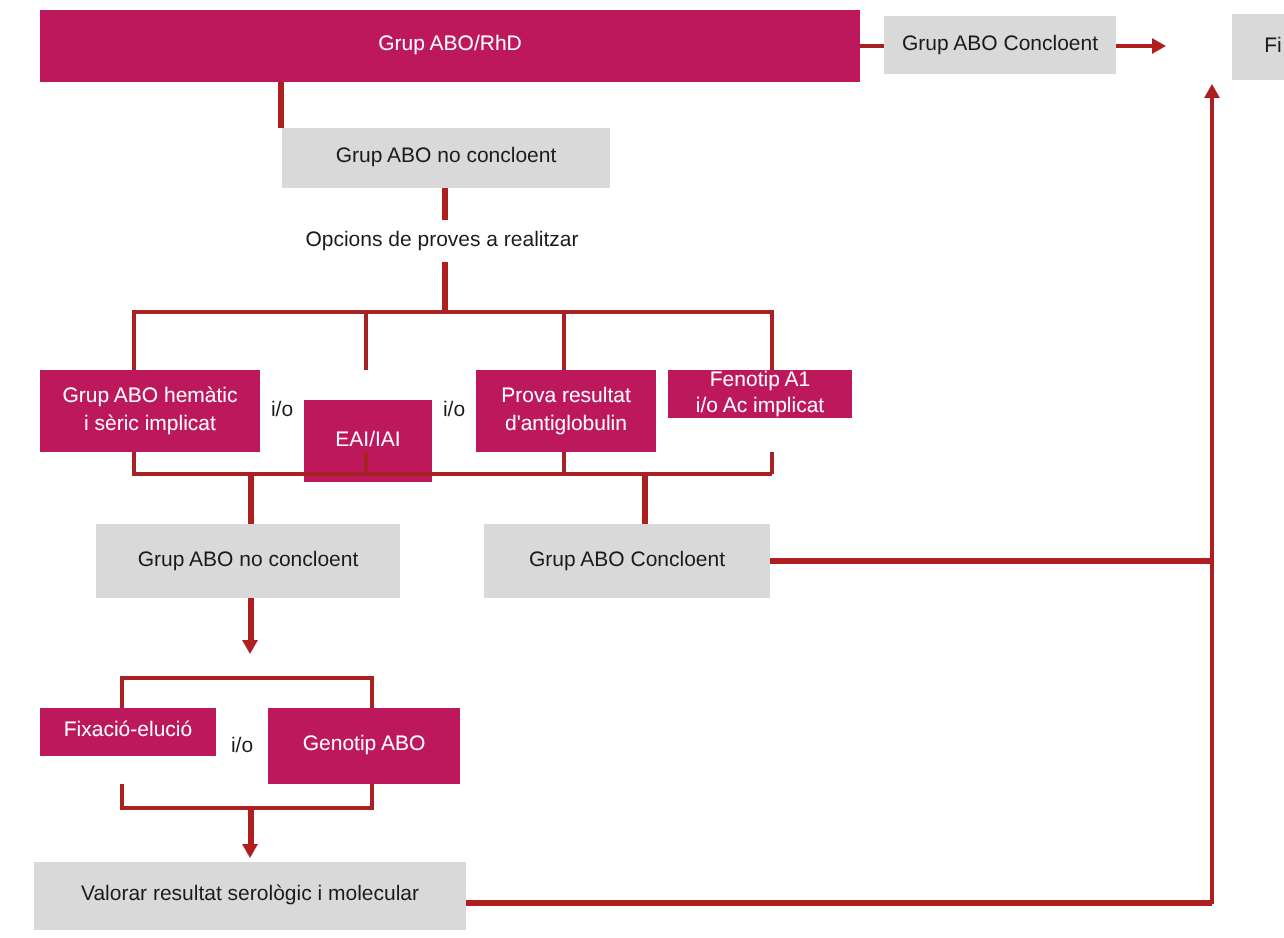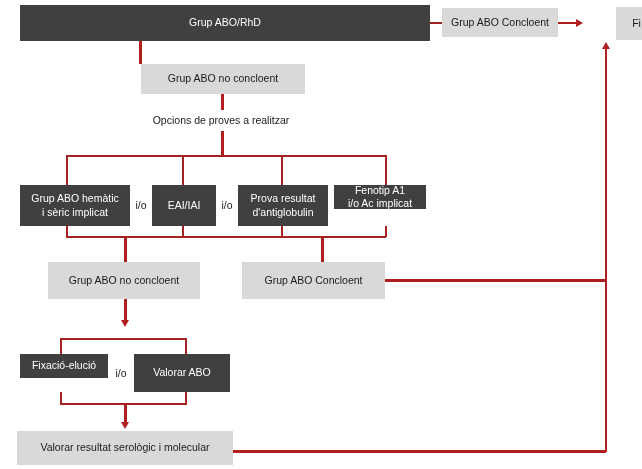--- a/index.html
+++ b/index.html
@@ -21,21 +21,21 @@
     position: absolute;
     box-sizing: border-box;
     display: flex;
     align-items: center;
     justify-content: center;
     text-align: center;
     line-height: 1.25;
     white-space: pre-line;
   }
   .node.red {
-    background: #404040;
+    background: #be185d;
     color: #ffffff;
     font-size: 10.5px;
   }
   .node.gray {
     background: #d9d9d9;
     color: #1a1a1a;
     font-size: 10.5px;
   }
   .plain-label {
     position: absolute;
@@ -118,21 +118,21 @@
   <div class="line v" style="left:66px; top:155px; height:30px;"></div>
   <div class="line v" style="left:182px; top:155px; height:30px;"></div>
   <div class="line v" style="left:281px; top:155px; height:30px;"></div>
   <div class="line v" style="left:385px; top:155px; height:30px;"></div>
 
   <div class="node red" style="left:20px; top:185px; width:110px; height:41px;">Grup ABO hemàtic
 i sèric implicat</div>
 
   <div class="io" style="left:130px; top:197px; width:22px; height:16px;">i/o</div>
 
-  <div class="node red" style="left:152px; top:185px; width:64px; height:41px;">EAI/IAI</div>
+  <div class="node red" style="left:152px; top:200px; width:64px; height:41px;">EAI/IAI</div>
 
   <div class="io" style="left:216px; top:197px; width:22px; height:16px;">i/o</div>
 
   <div class="node red" style="left:238px; top:185px; width:90px; height:41px;">Prova resultat
 d'antiglobulin</div>
 
   <div class="io" style="left:328px; top:197px; width:22px; height:16px;">i/o</div>
 
   <div class="node red" style="left:334px; top:185px; width:92px; height:24px;">Fenotip  A1
 i/o Ac implicat</div>
@@ -154,21 +154,21 @@
   <div class="arrow down" style="left:120.8px; top:320px;"></div>
 
   <div class="line h" style="left:60px; top:338px; width:127px;"></div>
   <div class="line v" style="left:60px; top:338px; height:17px;"></div>
   <div class="line v" style="left:185.4px; top:338px; height:17px;"></div>
 
   <div class="node red" style="left:20px; top:354px; width:88px; height:24px;">Fixació-elució</div>
 
   <div class="io" style="left:108px; top:365px; width:26px; height:16px;">i/o</div>
 
-  <div class="node red" style="left:134px; top:354px; width:96px; height:38px;">Valorar ABO</div>
+  <div class="node red" style="left:134px; top:354px; width:96px; height:38px;">Genotip ABO</div>
 
   <div class="line v" style="left:60px; top:392px; height:12px;"></div>
   <div class="line v" style="left:185.4px; top:392px; height:12px;"></div>
   <div class="line h" style="left:60px; top:403px; width:127px;"></div>
 
   <div class="line thick-v" style="left:124px; top:403px; height:22px;"></div>
   <div class="arrow down" style="left:120.8px; top:422px;"></div>
 
   <div class="node gray" style="left:17px; top:431px; width:216px; height:34px;">Valorar resultat serològic i molecular</div>
 

